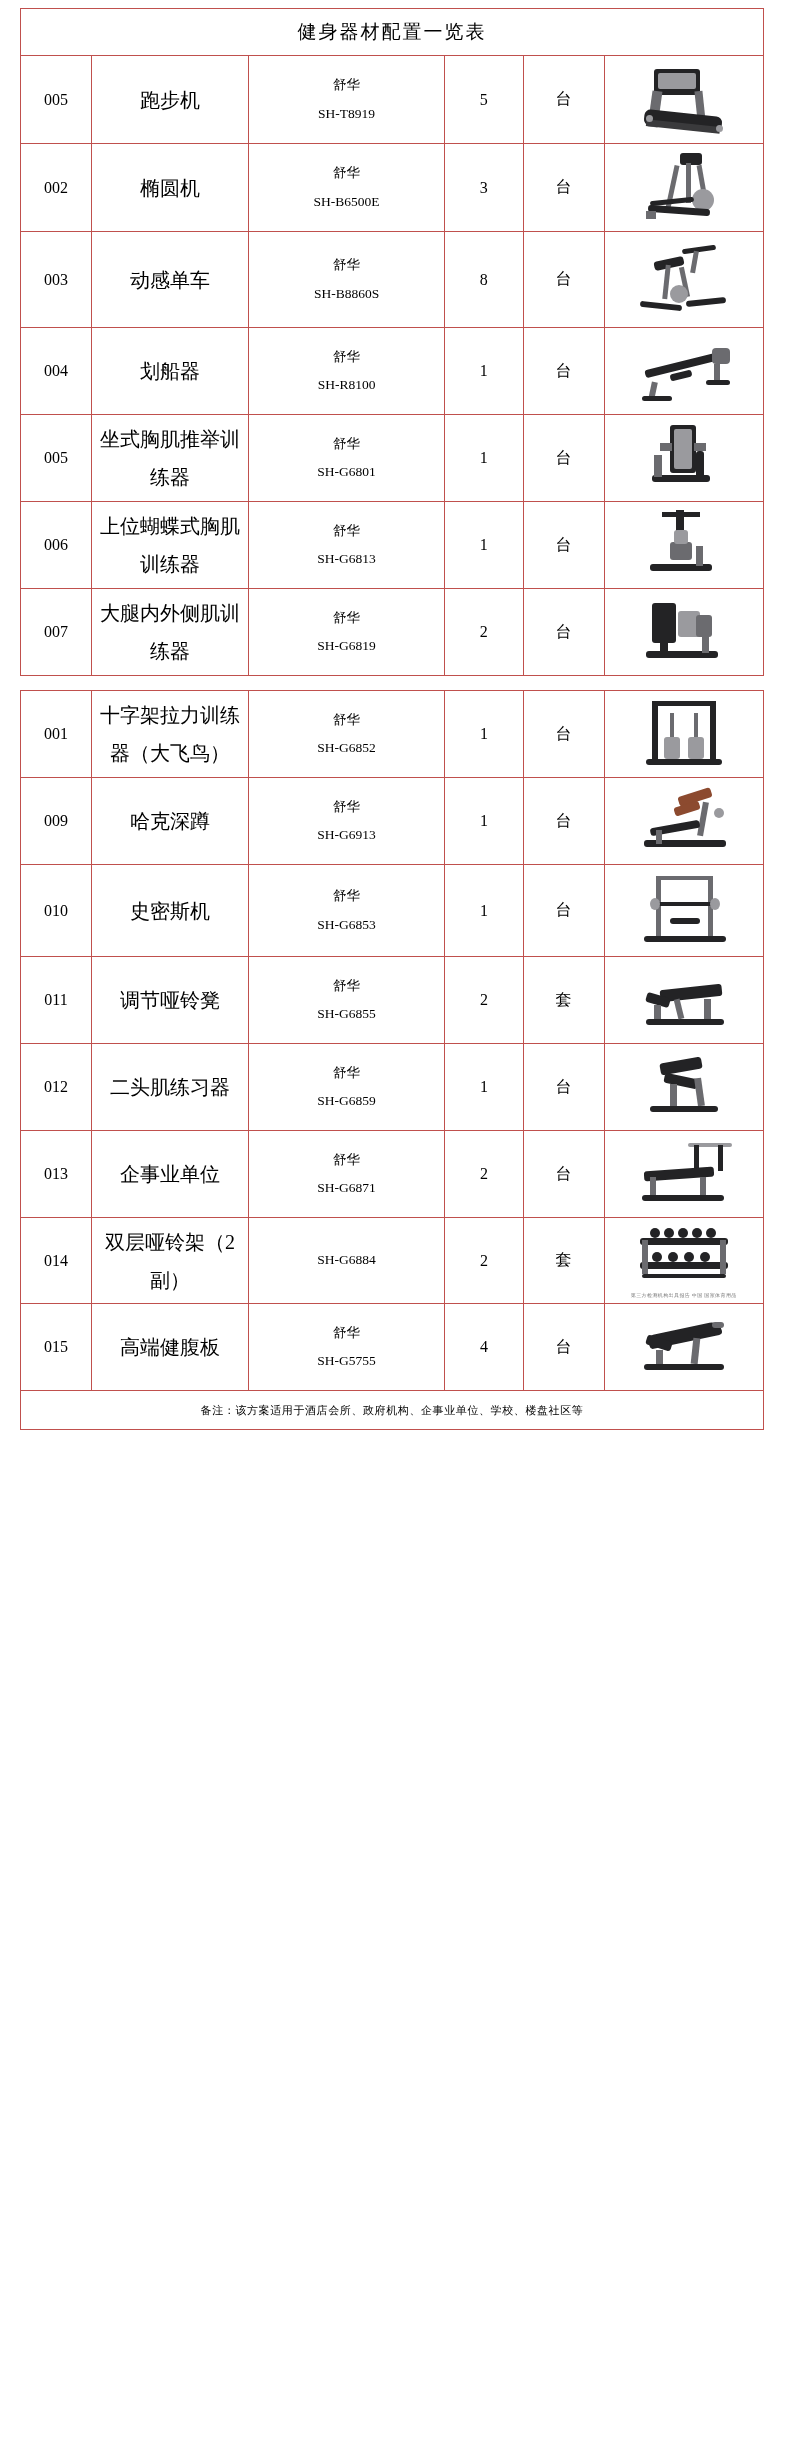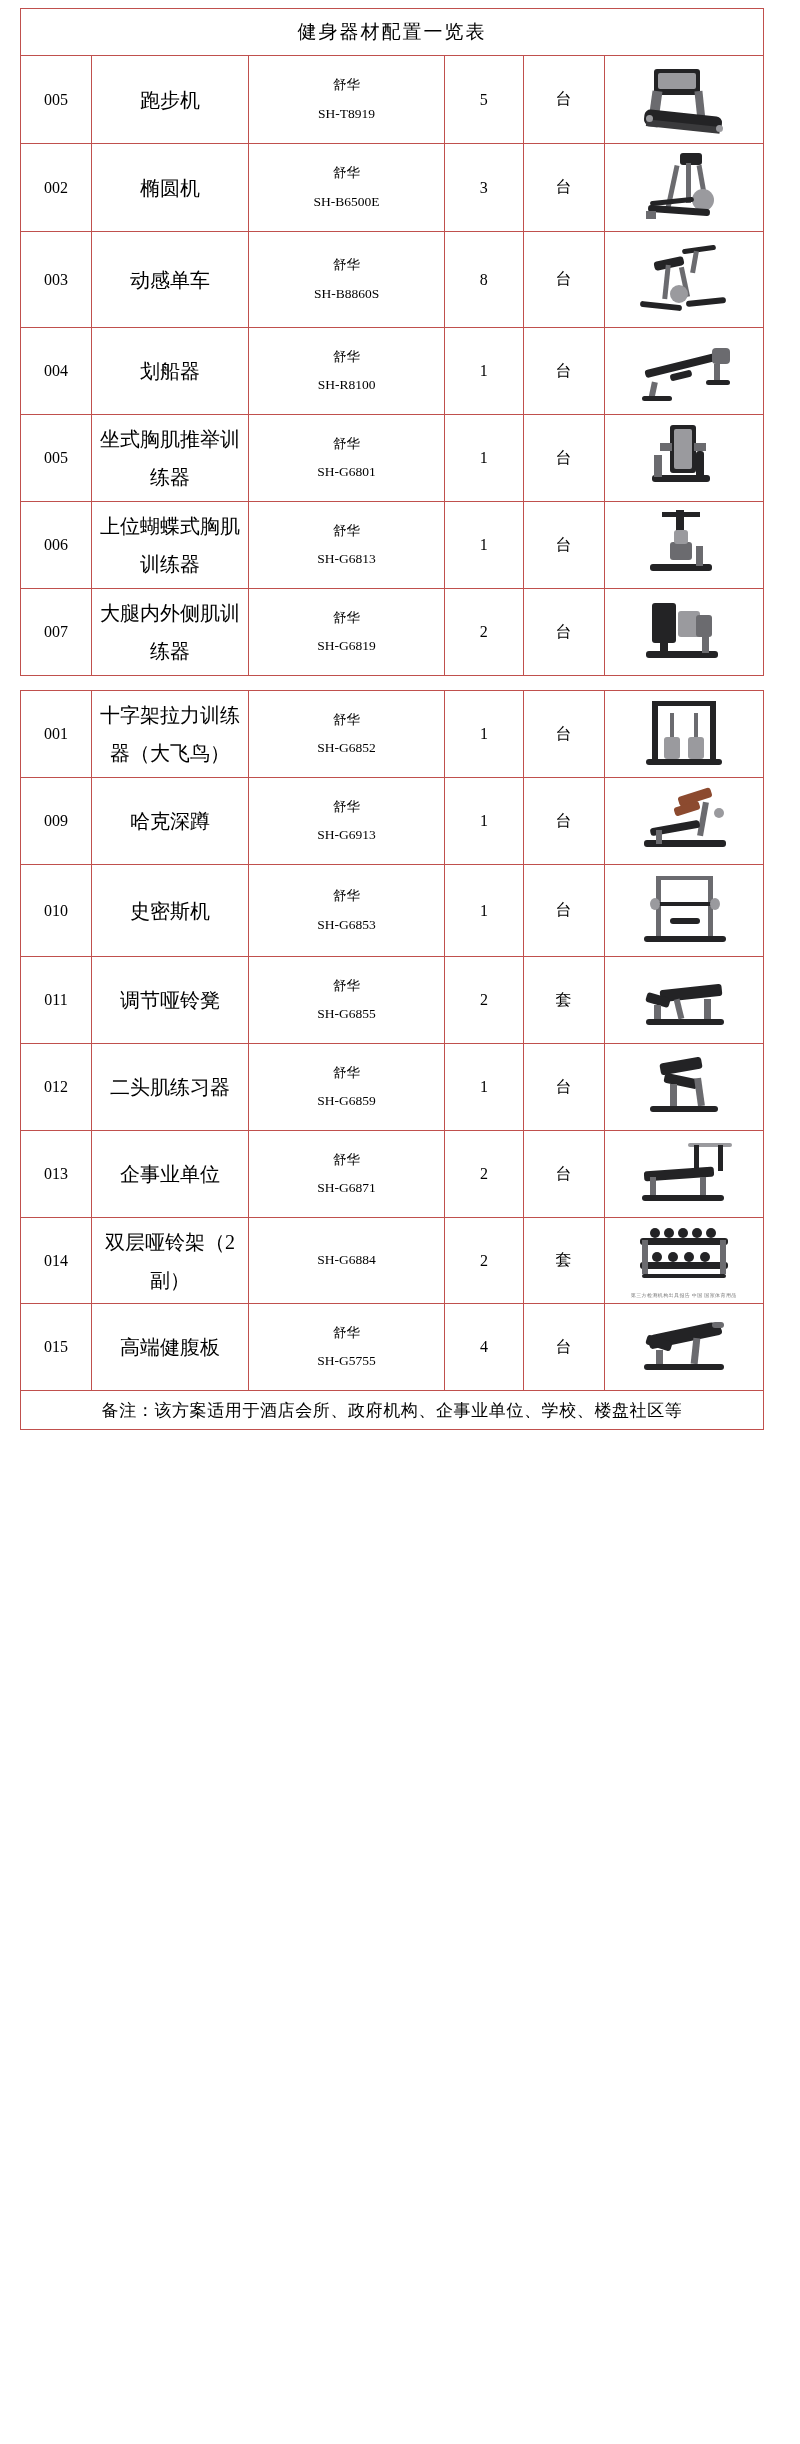--- a/index.html
+++ b/index.html
@@ -59,21 +59,21 @@
     overflow: hidden;
   }
   .pic-cap {
     font-size: 5px;
     color: #777;
     letter-spacing: .4px;
     line-height: 1.4;
     margin-top: 1px;
   }
   .note-cell {
-    font-size: 17px;
+    font-size: 11px;
     height: 34px;
     letter-spacing: .6px;
   }
 
   
   .eq { position:absolute; background:#3a3a3c; }
   .eq.light { background:#9a9a9e; }
   .eq.mid { background:#6b6b6f; }
   .eq.dark { background:#232325; }
   .eq.accent { background:#8c4a2f; }

